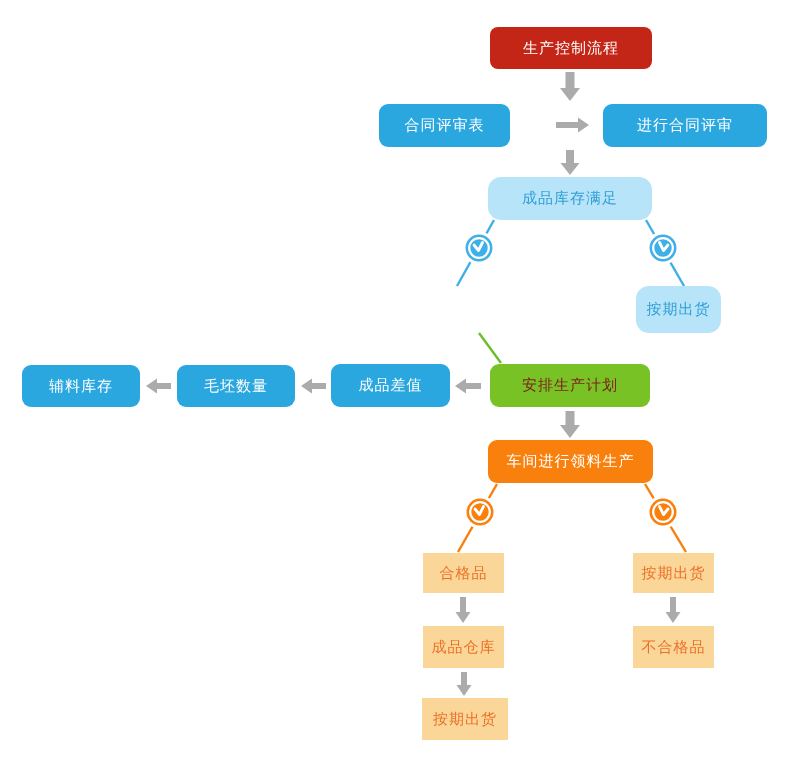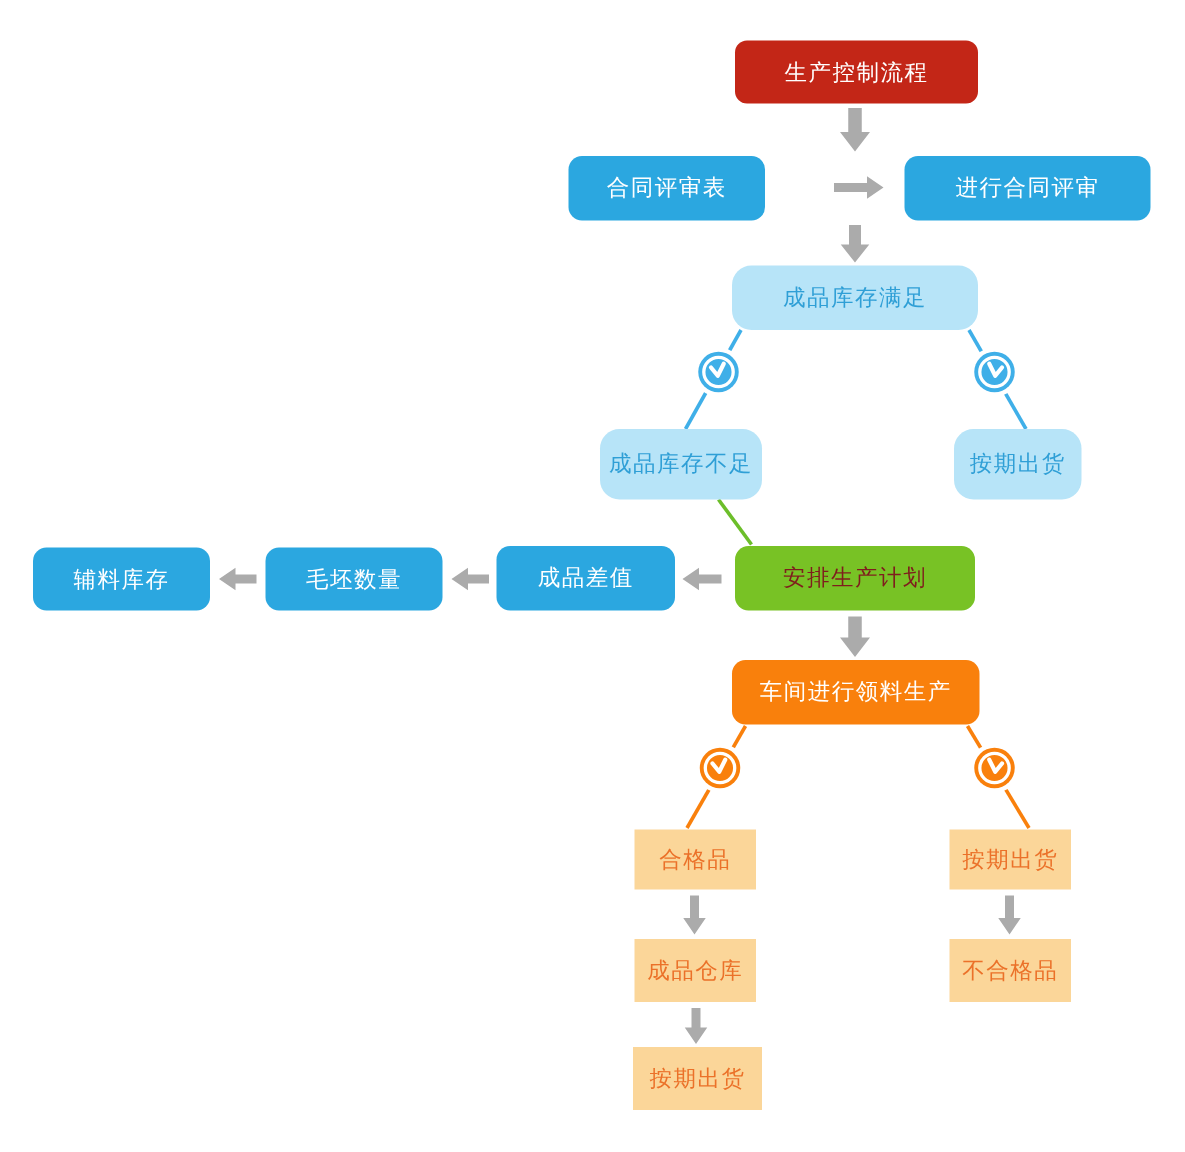--- a/index.html
+++ b/index.html
@@ -76,21 +76,20 @@
   </svg>
 
   <div class="node red" style="left:490px;top:27px;width:162px;height:42px;">生产控制流程</div>
 
   <div class="node blue" style="left:379px;top:104px;width:131px;height:43px;">合同评审表</div>
 
   <div class="node blue" style="left:603px;top:104px;width:164px;height:43px;">进行合同评审</div>
 
   <div class="node lblue" style="left:488px;top:177px;width:164px;height:43px;">成品库存满足</div>
 
-  <div class="node lblue" style="left:400px;top:286px;width:108px;height:47px;">成品库存不足</div>
 
   <div class="node lblue" style="left:636px;top:286px;width:85px;height:47px;">按期出货</div>
 
   <div class="node green" style="left:490px;top:364px;width:160px;height:43px;">安排生产计划</div>
 
   <div class="node blue" style="left:331px;top:364px;width:119px;height:43px;">成品差值</div>
 
   <div class="node blue" style="left:177px;top:365px;width:118px;height:42px;">毛坯数量</div>
 
   <div class="node blue" style="left:22px;top:365px;width:118px;height:42px;">辅料库存</div>

